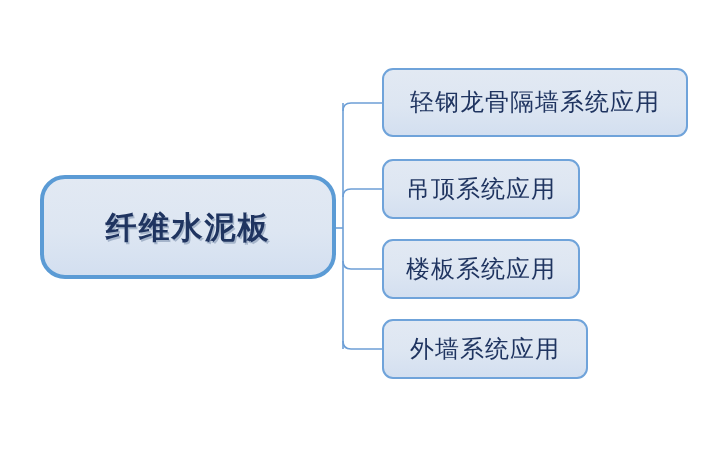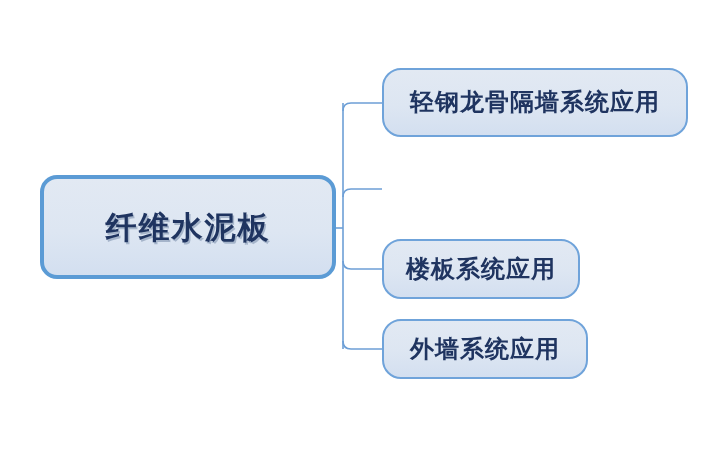--- a/index.html
+++ b/index.html
@@ -35,31 +35,31 @@
     color: #1f3460;
     text-align: center;
     line-height: 1.1;
   }
   .node-root {
     left: 40px;
     top: 175px;
     width: 296px;
     height: 104px;
     border: 4px solid #5b9bd5;
-    border-radius: 17px;
+    border-radius: 25px;
     font-size: 31px;
     font-weight: bold;
     letter-spacing: 2px;
     text-shadow: 1.5px 1.5px 0.5px rgba(120,140,170,0.55);
   }
   .node-child {
     border: 2px solid #6fa3da;
-    border-radius: 19px;
+    border-radius: 11px;
     font-size: 24px;
-    font-weight: bold;
+    font-weight: normal;
     letter-spacing: 1px;
   }
   .node-child-0 { left: 382px; top: 68px;  width: 306px; height: 69px; }
   .node-child-1 { left: 382px; top: 159px; width: 198px; height: 60px; }
   .node-child-2 { left: 382px; top: 239px; width: 198px; height: 60px; }
   .node-child-3 { left: 382px; top: 319px; width: 206px; height: 60px; }
 </style>
 </head>
 <body>
 
@@ -81,20 +81,23 @@
   </svg>
 
   <div class="node node-root">
     <span>纤维水泥板</span>
   </div>
 
   <div class="node node-child node-child-0">
     <span>轻钢龙骨隔墙系统应用</span>
   </div>
 
+  <div class="node node-child node-child-1">
+    <span>吊顶系统应用</span>
+  </div>
 
   <div class="node node-child node-child-2">
     <span>楼板系统应用</span>
   </div>
 
   <div class="node node-child node-child-3">
     <span>外墙系统应用</span>
   </div>
 
 </div>

